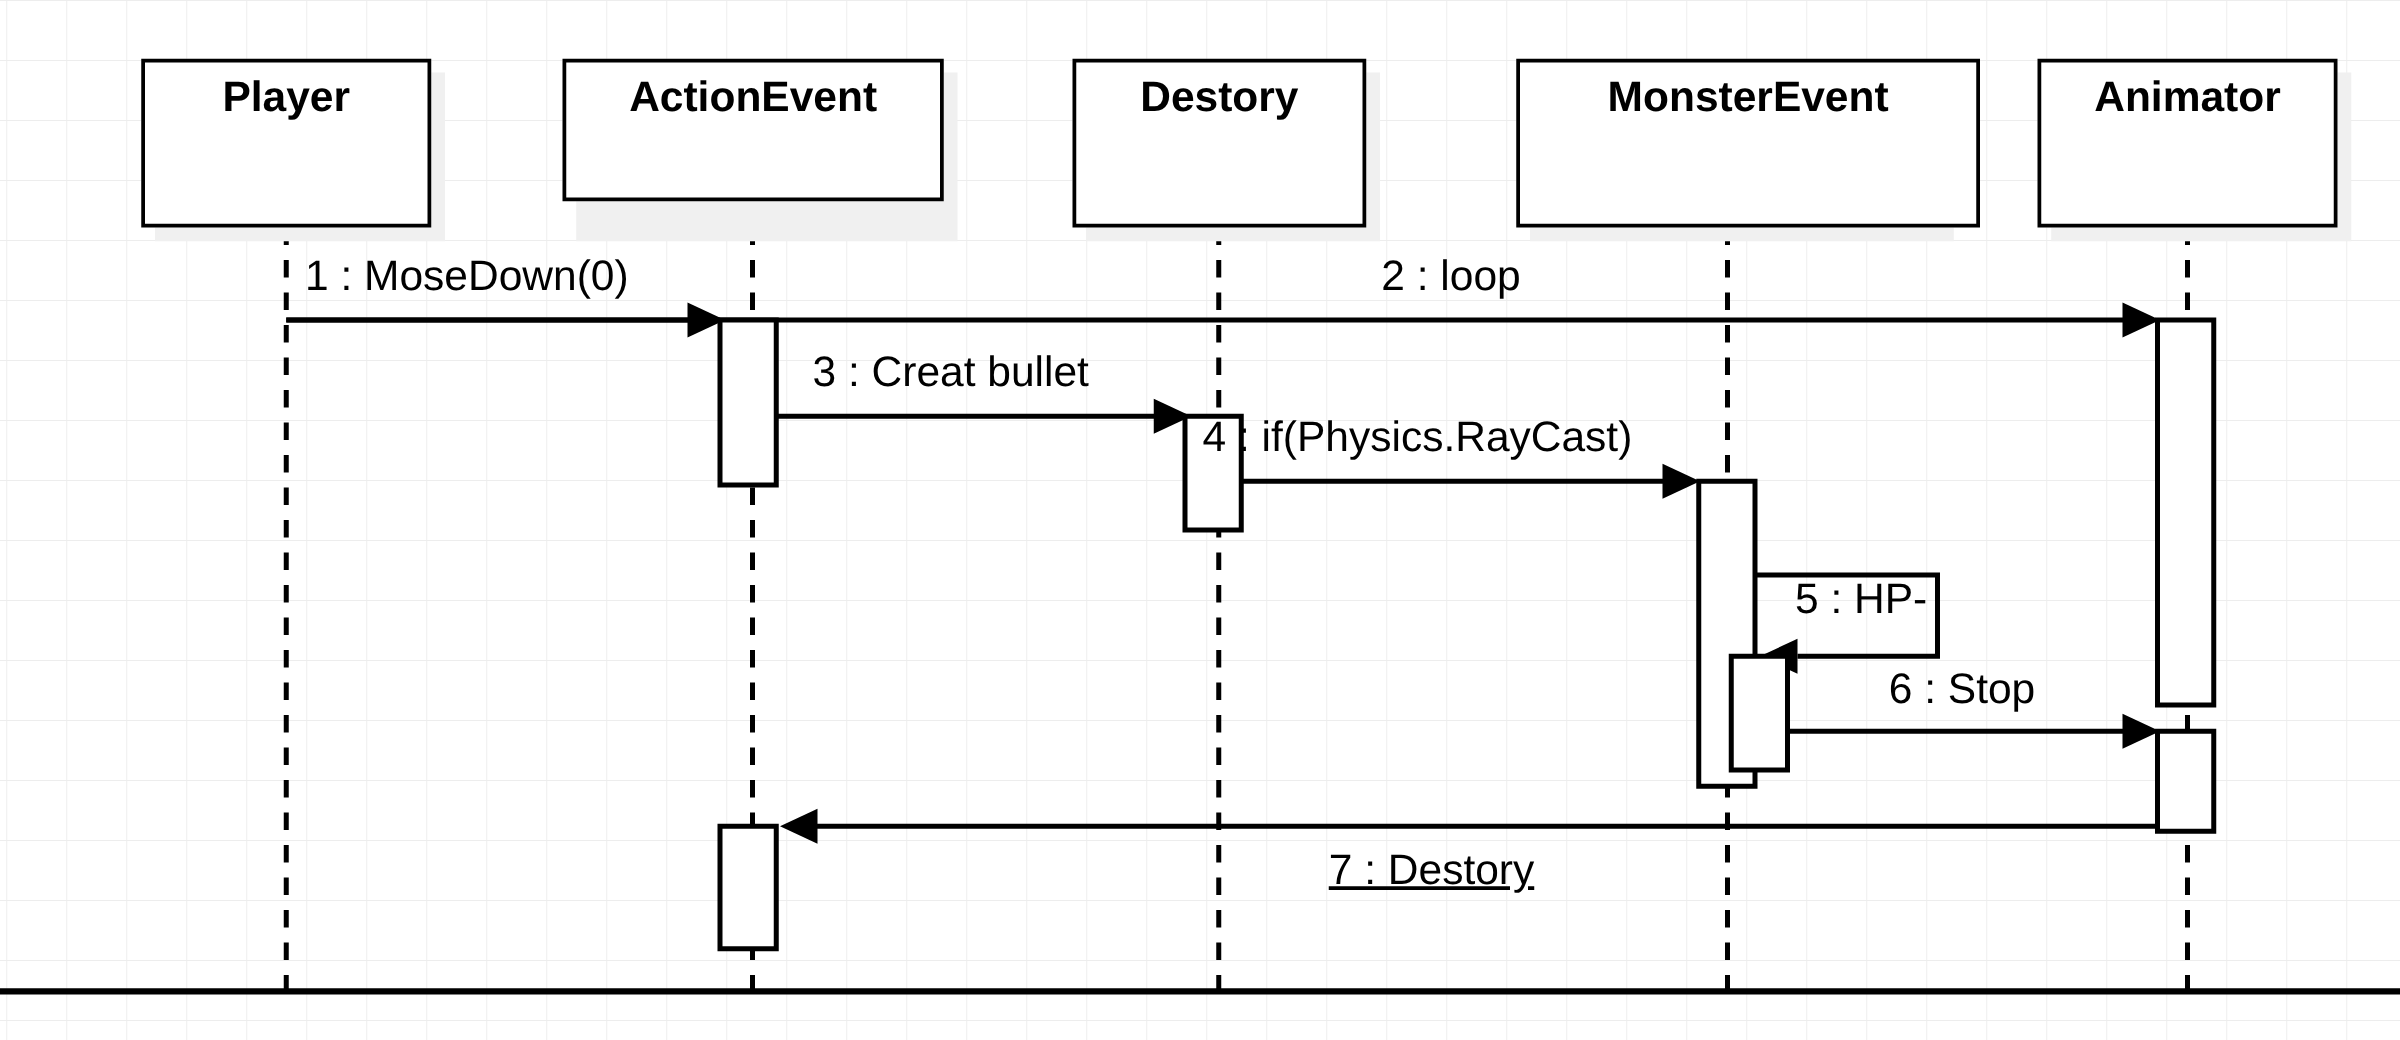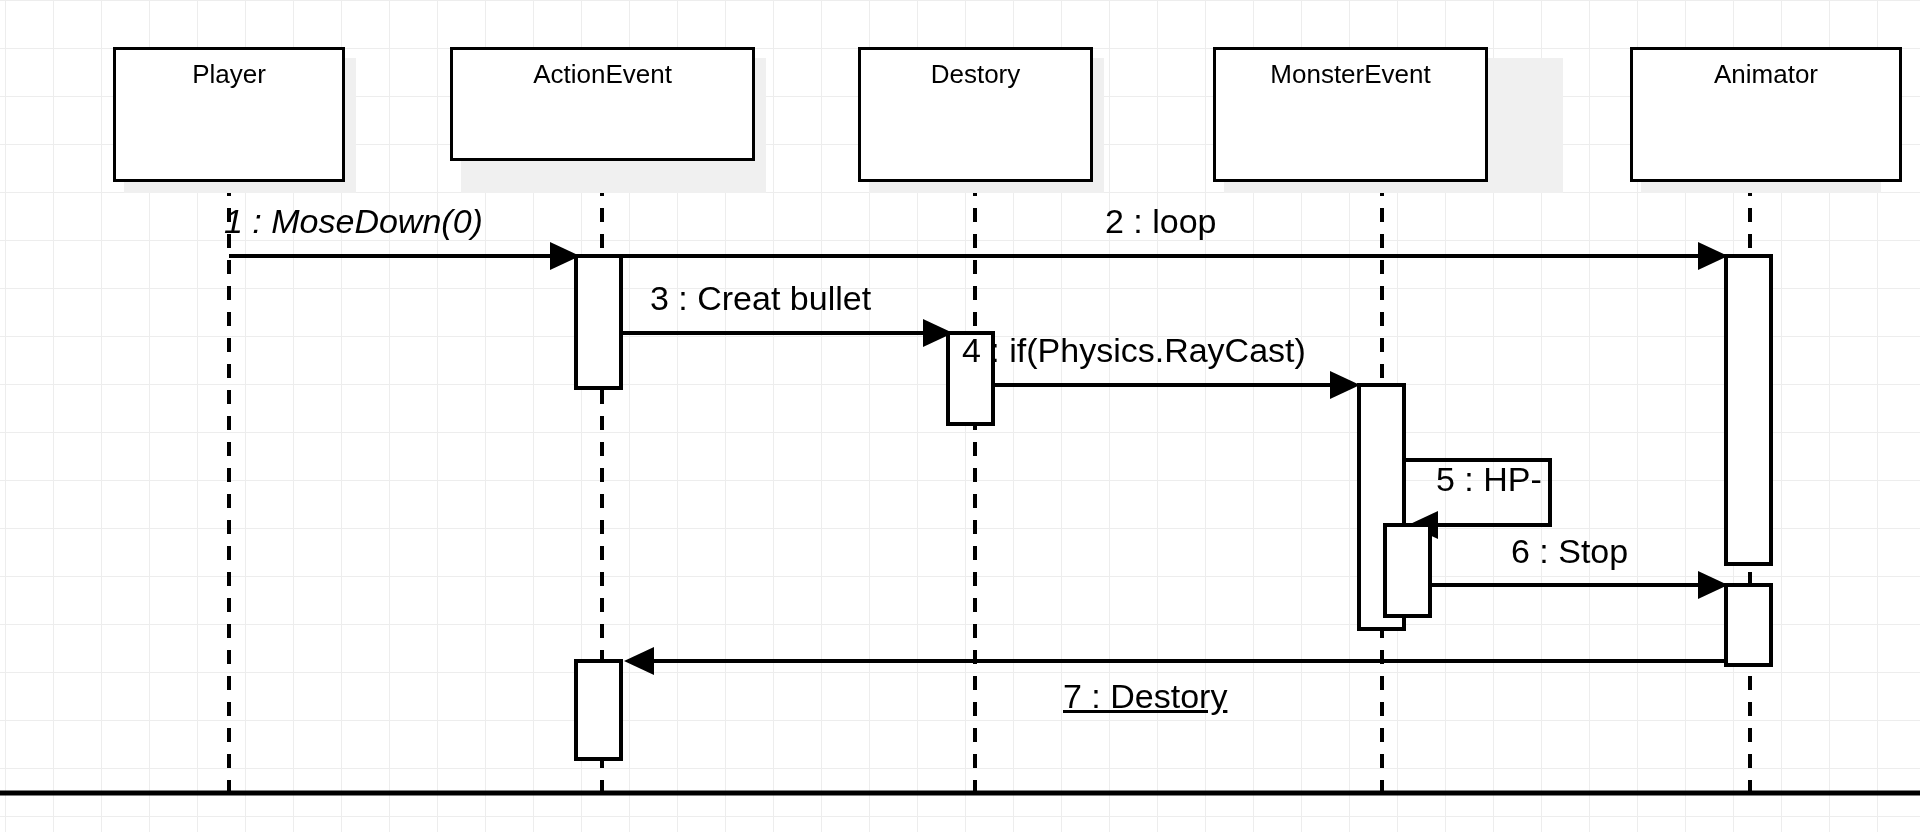--- a/index.html
+++ b/index.html
@@ -34,22 +34,22 @@
     position: absolute;
     box-sizing: border-box;
     background: #ffffff;
     border: 3px solid #000000;
     display: flex;
     align-items: flex-start;
     justify-content: center;
     padding-top: 9px;
   }
   .lifeline-header .lifeline-title {
-    font-size: 26px;
-    font-weight: normal;
+    font-size: 34px;
+    font-weight: bold;
     color: #000000;
     letter-spacing: 0px;
     white-space: nowrap;
   }
   .header-shadow {
     position: absolute;
     background: #f0f0f0;
   }
   .msg-label {
     position: absolute;
@@ -128,30 +128,30 @@
       </div>
       <div class="header-shadow" style="left: 461px; top: 58px; width: 305px; height: 135px;"></div>
       <div class="lifeline-header" style="left: 450px; top: 47px; width: 305px; height: 114px;">
         <span class="lifeline-title">ActionEvent</span>
       </div>
       <div class="header-shadow" style="left: 869px; top: 58px; width: 235px; height: 135px;"></div>
       <div class="lifeline-header" style="left: 858px; top: 47px; width: 235px; height: 135px;">
         <span class="lifeline-title">Destory</span>
       </div>
       <div class="header-shadow" style="left: 1224px; top: 58px; width: 339px; height: 135px;"></div>
-      <div class="lifeline-header" style="left: 1213px; top: 47px; width: 275px; height: 135px;">
+      <div class="lifeline-header" style="left: 1213px; top: 47px; width: 371px; height: 135px;">
         <span class="lifeline-title">MonsterEvent</span>
       </div>
       <div class="header-shadow" style="left: 1641px; top: 58px; width: 240px; height: 135px;"></div>
-      <div class="lifeline-header" style="left: 1630px; top: 47px; width: 272px; height: 135px;">
+      <div class="lifeline-header" style="left: 1630px; top: 47px; width: 240px; height: 135px;">
         <span class="lifeline-title">Animator</span>
       </div>
     </div>
   <div id="label-layer">
-      <span class="msg-label" style="left: 224px; top: 204px; font-style: italic;">1 : MoseDown(0)</span>
+      <span class="msg-label" style="left: 244px; top: 204px;">1 : MoseDown(0)</span>
       <span class="msg-label" style="left: 1105px; top: 204px;">2 : loop</span>
       <span class="msg-label" style="left: 650px; top: 281px;">3 : Creat bullet</span>
       <span class="msg-label" style="left: 962px; top: 333px;">4 : if(Physics.RayCast)</span>
       <span class="msg-label" style="left: 1436px; top: 462px; text-align: right;">5 : HP-</span>
       <span class="msg-label" style="left: 1495px; top: 534px; margin-left: 16px;">6 : Stop</span>
       <span class="msg-label" style="left: 1063px; top: 679px; text-decoration: underline;">7 : Destory</span>
     </div>
 
 </div>
 

